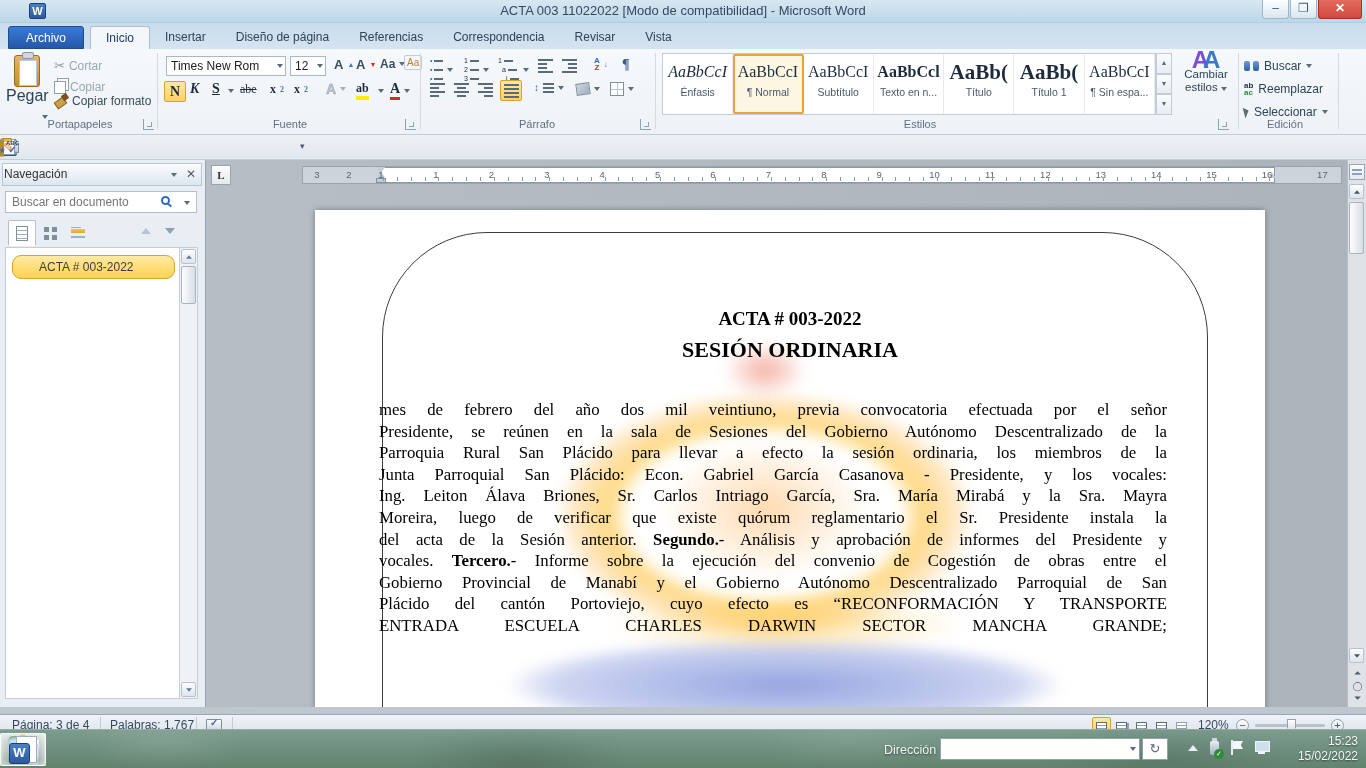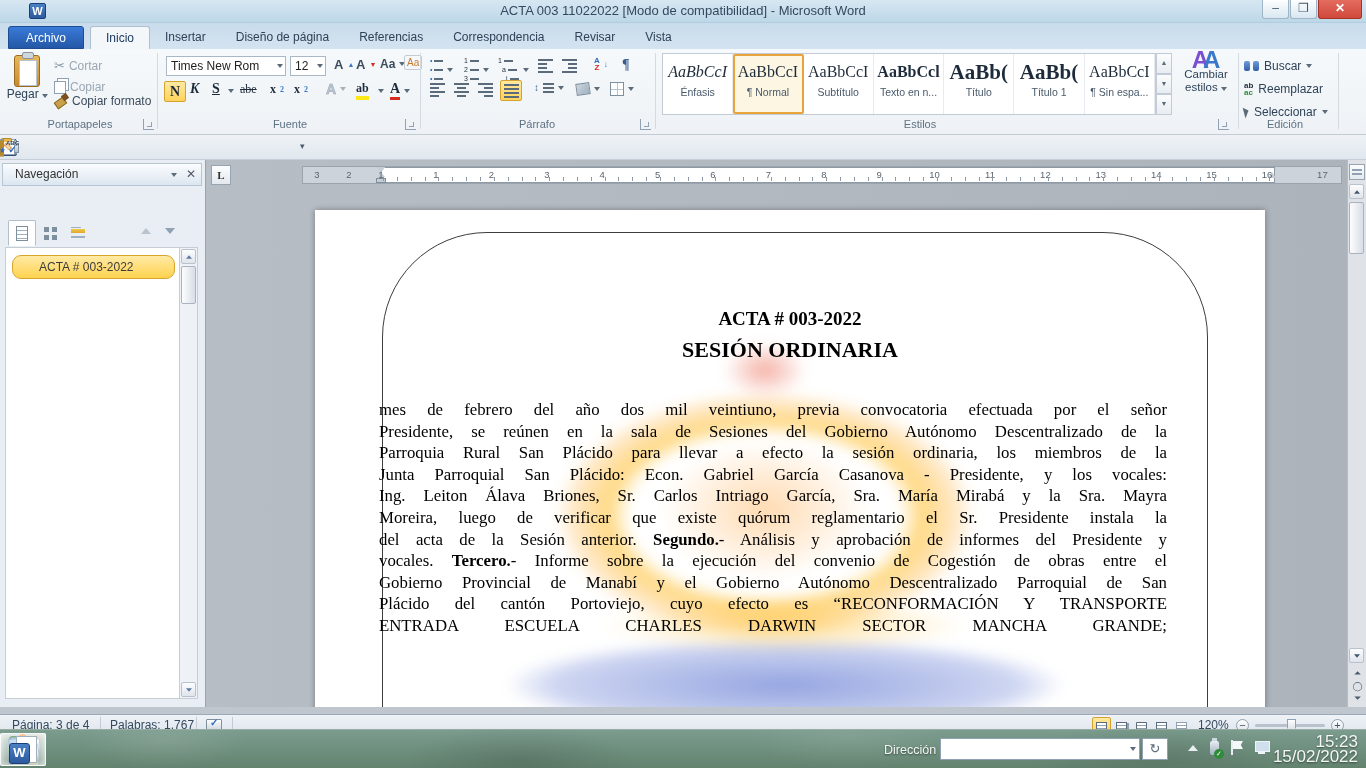--- a/index.html
+++ b/index.html
@@ -31,21 +31,21 @@
   .launcher{position:absolute;top:70px;width:11px;height:11px;border-left:1px solid #8fa1b2;border-bottom:1px solid #8fa1b2}
   .launcher:after{content:"";position:absolute;right:2px;bottom:2px;width:4px;height:4px;border-right:1px solid #8fa1b2;border-bottom:1px solid #8fa1b2}
   .rbtn{position:absolute;font-size:12px;color:#3c4c5c;display:flex;align-items:center;gap:4px}
   .dis{color:#9aa7b3}
   .sel-orange{background:linear-gradient(#ffe9a2,#ffd35a);border:1px solid #d5a12f;border-radius:2px}
   .combo{position:absolute;height:20px;background:#fff;border:1px solid #aab8c6;font-size:12px;color:#222;padding:1px 4px;line-height:16px}
   .combo .da{position:absolute;right:2px;top:7px}
   .da{width:0;height:0;border-left:3px solid transparent;border-right:3px solid transparent;border-top:4px solid #5b6b7a;display:inline-block}
 
   
-  .paste-big{position:absolute;left:6px;top:4px;width:42px;height:74px;text-align:right;font-size:12px;color:#2e4358}
+  .paste-big{position:absolute;left:6px;top:4px;width:42px;height:74px;text-align:right;font-size:16px;color:#2e4358}
   .clipart{margin:2px auto 0;width:26px;height:32px;background:linear-gradient(#e8b75c,#c98b2e);border:1px solid #9a6a1e;border-radius:3px;position:relative}
   .clipart:before{content:"";position:absolute;left:4px;top:4px;width:16px;height:24px;background:#fff;border:1px solid #b9c4ce}
   .clipart:after{content:"";position:absolute;left:7px;top:-4px;width:10px;height:5px;background:#cfd6dd;border:1px solid #8a949e;border-radius:2px}
   .scissors{color:#8c9aa7;font-size:13px}
   .copy-ic{width:12px;height:13px;background:#fff;border:1px solid #8ea0b2;box-shadow:3px -3px 0 -1px #fff,3px -3px 0 0 #8ea0b2}
   .brush-ic{width:14px;height:14px;position:relative}
   .brush-ic:before{content:"";position:absolute;left:1px;bottom:1px;width:9px;height:6px;background:#c9a14b;border:1px solid #8a6a25;transform:rotate(-35deg)}
   .brush-ic:after{content:"";position:absolute;right:0;top:0;width:6px;height:6px;background:#7d4f1e;transform:rotate(-35deg)}
 
   
@@ -118,21 +118,21 @@
   .q-edit{color:#d07f1f}
   .q-folder:after{content:"★";position:absolute;right:-3px;bottom:-3px;font-size:8px;color:#2f6bbf}
   .q-spell{font-size:6px;font-weight:bold;color:#2e4358;line-height:5px;padding-top:2px}
   .q-spell:after{content:"✓";display:block;color:#2f6bbf;font-size:10px;line-height:8px}
   .qat-more{position:absolute;top:8px;font-size:9px;color:#4c5c6c}
 
   
   .main{position:absolute;left:0;top:160px;width:1366px;height:547px;background:linear-gradient(90deg,#b9bfc7,#adb3bb)}
   
   .navpane{position:absolute;left:0;top:0;width:206px;height:547px;background:#e9eef4;border-right:1px solid #98a4b0}
-  .nav-head{position:absolute;left:2px;top:3px;width:200px;height:23px;background:linear-gradient(#fafcfe,#dce6f0);border:1px solid #b8c5d2;font-size:12px;color:#333;line-height:21px;padding-left:12px}
+  .nav-head{position:absolute;left:2px;top:3px;width:200px;height:23px;background:linear-gradient(#fafcfe,#dce6f0);border:1px solid #b8c5d2;font-size:12px;color:#333;line-height:21px;padding-left:1px}
   .nav-head .x{position:absolute;right:5px;top:0;font-size:12px;color:#556}
   .nav-head .dd{position:absolute;right:24px;top:9px}
   .nav-search{position:absolute;left:5px;top:31px;width:192px;height:22px;background:#fff;border:1px solid #b3bfcb}
   .nav-search input{position:absolute;left:6px;top:2px;width:140px;height:16px;border:none;outline:none;font-size:12px;color:#444;background:transparent;font-family:"Liberation Sans",sans-serif}
   .lens{position:absolute;right:26px;top:4px;width:9px;height:9px;border:2px solid #2f6bbf;border-radius:50%}
   .lens:after{content:"";position:absolute;right:-4px;bottom:-3px;width:5px;height:2px;background:#2f6bbf;transform:rotate(40deg)}
   .nav-search .dd{position:absolute;right:6px;top:9px}
   .nav-tabs{position:absolute;left:8px;top:60px;display:flex}
   .ntab{width:28px;height:26px;border:1px solid transparent;text-align:center;padding-top:5px}
   .ntab.on{background:#fff;border-color:#b3bfcb;border-bottom-color:#fff;border-radius:2px 2px 0 0}
@@ -247,21 +247,21 @@
   .tray-up{width:0;height:0;border-left:5px solid transparent;border-right:5px solid transparent;border-bottom:6px solid #e8eef2}
   .usb-ic{width:9px;height:14px;background:linear-gradient(#e8eef2,#9fb0bf);border-radius:2px;position:relative}
   .usb-ic:before{content:"";position:absolute;left:2px;top:-3px;width:5px;height:3px;background:#cfd8e0}
   .usb-ic:after{content:"✓";position:absolute;right:-5px;bottom:-4px;width:10px;height:10px;background:#2e8b3a;border-radius:50%;color:#fff;font-size:7px;line-height:10px;text-align:center}
   .flag-ic{width:12px;height:15px;position:relative}
   .flag-ic:before{content:"";position:absolute;left:0;top:0;width:2px;height:15px;background:#e8eef2}
   .flag-ic:after{content:"";position:absolute;left:2px;top:1px;width:10px;height:8px;background:#f4f8fb;clip-path:polygon(0 0,100% 0,78% 50%,100% 100%,0 100%)}
   .net-ic{width:15px;height:13px;position:relative}
   .net-ic:before{content:"";position:absolute;left:0;top:0;width:13px;height:9px;background:#cfe0ec;border:1.5px solid #eef4f8}
   .net-ic:after{content:"";position:absolute;left:3px;bottom:0;width:7px;height:2px;background:#eef4f8}
-  .clock{position:absolute;right:8px;top:4px;text-align:right;color:#f4f8f6;font-size:17px;line-height:15px;text-shadow:0 1px 2px rgba(0,0,0,.5)}
+  .clock{position:absolute;right:8px;top:4px;text-align:right;color:#f4f8f6;font-size:12px;line-height:15px;text-shadow:0 1px 2px rgba(0,0,0,.5)}
 </style>
 </head>
 <body>
 
 <div class="screen">
 
   <div class="titlebar">
     <div class="wlogo">W</div>
     <div class="title-text">ACTA 003 11022022 [Modo de compatibilidad]  -  Microsoft Word</div>
     <div class="winbtns">
@@ -528,20 +528,25 @@
     </div>
   <span class="qat-more abs" style="left:300px;top:141px">▾</span>
 
   <div class="main">
 
     <div class="navpane">
       <div class="nav-head">
         <span>Navegación</span>
         <span class="dd da"></span>
         <span class="x">✕</span>
+      </div>
+      <div class="nav-search">
+        <input placeholder="Buscar en documento" style="">
+        <span class="lens"></span>
+        <span class="dd da"></span>
       </div>
       <div class="nav-tabs">
         <div class="ntab on"><span class="ntab-doc"></span></div>
         <div class="ntab"><span class="ntab-grid"></span></div>
         <div class="ntab"><span class="ntab-res"></span></div>
       </div>
       <div class="nav-updown">
         <span class="tri-up"></span>
         <span class="tri-dn"></span>
       </div>

